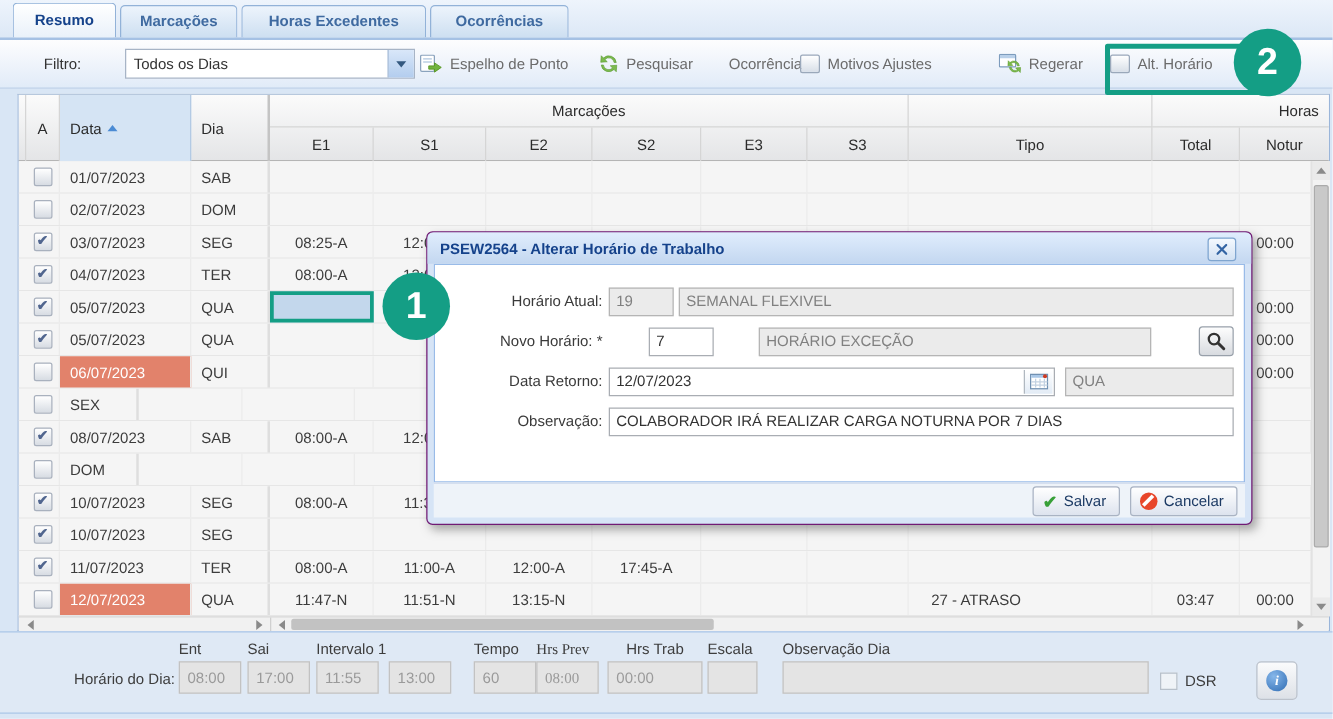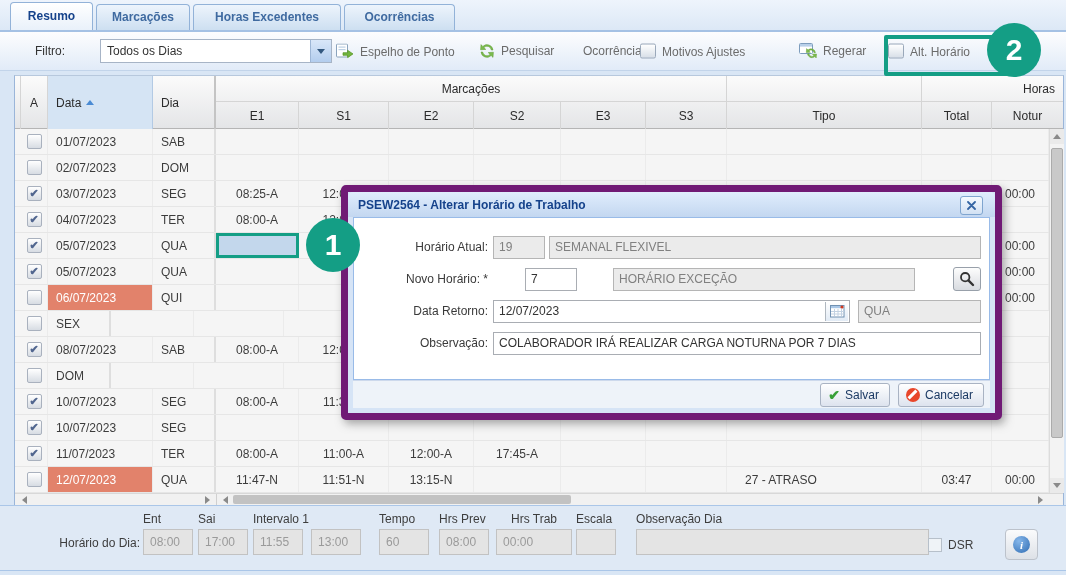--- a/index.html
+++ b/index.html
@@ -85,21 +85,21 @@
   .dsr{position:absolute;left:928px;top:32px;display:flex;align-items:center;gap:6px;color:#3d3d3d;}
   .dsr-box{width:14px;height:14px;border:1px solid #b7c0ca;background:#eff3f7;box-sizing:border-box;}
   .info-btn{position:absolute;left:1005px;top:23px;width:31px;height:29px;border:1px solid #bcc2cb;border-radius:4px;
     background:linear-gradient(#fafbfc,#dde1e7);display:flex;align-items:center;justify-content:center;}
   .info-ic{width:17px;height:17px;border-radius:50%;background:radial-gradient(circle at 35% 30%,#86b7ea,#2f6cb3);
     color:#fff;font-size:11px;font-weight:bold;font-style:italic;font-family:"Liberation Serif",serif;
     display:flex;align-items:center;justify-content:center;}
 
   
   #modal{position:absolute;left:341px;top:185px;width:661px;height:235px;z-index:30;
-    background:#d6e4f6;border:7px solid #701a75;border-radius:5px;box-shadow:3px 4px 8px rgba(90,90,90,.5);box-sizing:border-box;}
+    background:#d6e4f6;border:1px solid #701a75;border-radius:5px;box-shadow:3px 4px 8px rgba(90,90,90,.5);box-sizing:border-box;}
   .mtitle{height:25px;display:flex;align-items:center;padding-left:10px;font-weight:bold;color:#15428b;
     background:linear-gradient(#e0edfd,#c3d7f0);border-radius:5px 5px 0 0;}
   .mclose{position:absolute;right:12px;top:4px;width:23px;height:19px;border:1px solid #7fa5cf;border-radius:3px;
     background:linear-gradient(#f4f9fe,#d2e1f3);display:flex;align-items:center;justify-content:center;box-sizing:border-box;}
   .mbody{position:absolute;left:5px;top:25px;right:5px;bottom:33px;background:#fff;border:1px solid #99bbe8;box-sizing:border-box;}
   .mrow{position:absolute;left:6px;right:8px;height:24px;display:flex;align-items:center;}
   .mlab{width:128px;text-align:right;margin-right:5px;color:#3a3a3a;white-space:nowrap;}
   .inp{height:23px;border:1px solid #a9adb3;box-sizing:border-box;display:flex;align-items:center;
     padding:0 5px;background:#fff;color:#333;overflow:hidden;white-space:nowrap;}
   .inp.dis{background:#ebebeb;color:#808080;border-color:#b5b5b5;}
@@ -488,21 +488,21 @@
           <div class="fb" style="width: 50px;">11:55</div>
         </div>
         <div class="fgroup" style="margin-left: 2px;">
           <div class="fl"></div>
           <div class="fb" style="width: 50px;">13:00</div>
         </div>
         <div class="fgroup" style="margin-left: 18px;">
           <div class="fl">Tempo</div>
           <div class="fb" style="width: 50px;">60</div>
         </div>
-        <div class="fgroup" style="margin-left: 10px;">
+        <div class="fgroup" style=" font-family: Liberation Serif, serif;">
           <div class="fl">Hrs Prev</div>
           <div class="fb" style="width: 50px;">08:00</div>
         </div>
         <div class="fgroup" style="margin-left: 7px; text-align: center;">
           <div class="fl">Hrs Trab</div>
           <div class="fb" style="width: 76px;">00:00</div>
         </div>
         <div class="fgroup" style="margin-left: 4px;">
           <div class="fl">Escala</div>
           <div class="fb" style="width: 40px;"></div>

